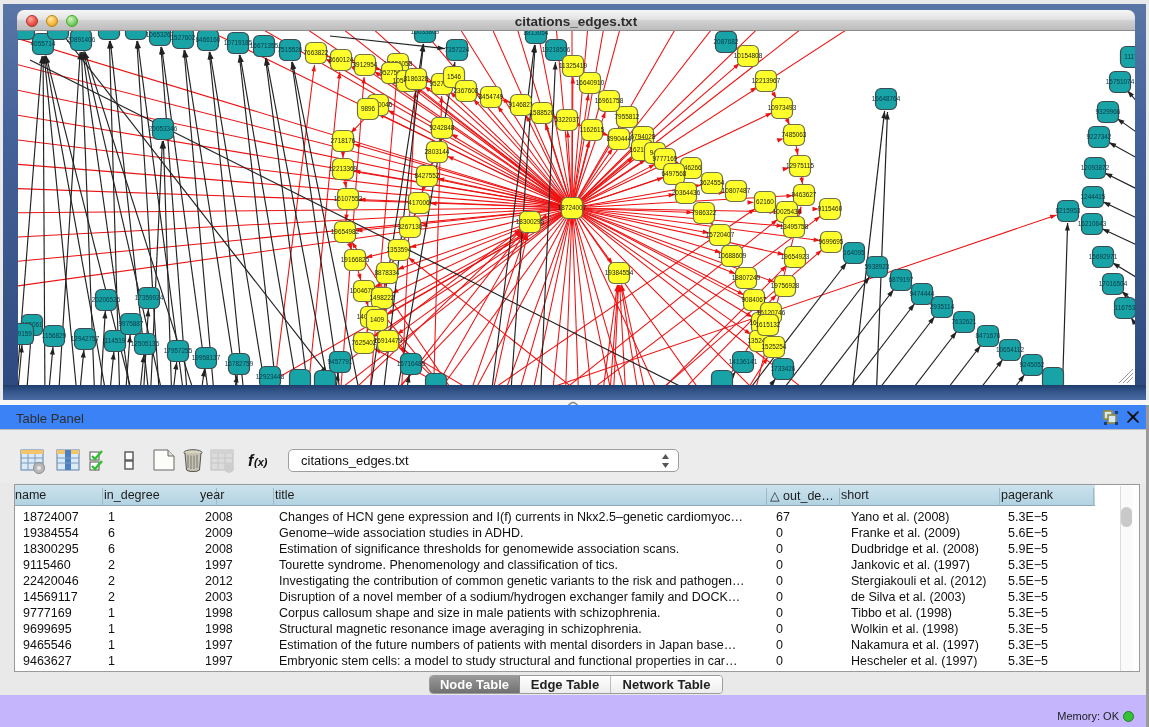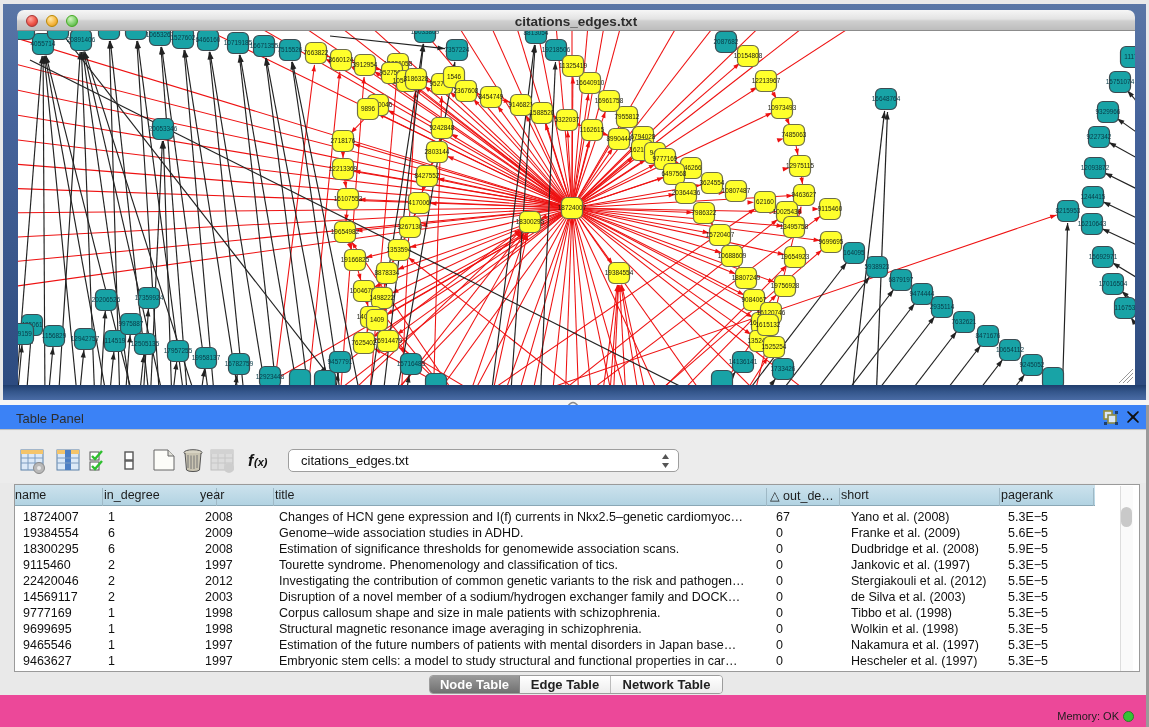--- a/index.html
+++ b/index.html
@@ -21,21 +21,21 @@
 .th{position:absolute;top:3px;text-align:left;border-right:1px solid #9fb9c6;height:18px}
 .tbody{position:absolute;left:0;top:24px;width:1080px}
 .tr{position:relative;height:16px;line-height:16px;white-space:nowrap;color:#101010}
 .tr span{position:absolute;top:0}
 .c0{left:8px}.c1{left:93px}.c2{left:190px}.c3{left:264px}.c4{left:761px}.c5{left:836px}.c6{left:993px}
 .scroll{position:absolute;right:6px;top:1px;width:13px;height:185px;background:#fafafa;border-left:1px solid #ddd}
 .thumb{position:absolute;right:1px;top:21px;width:11px;height:20px;border-radius:6px;background:#c9c9c9}
 .tabs{position:absolute;left:429px;top:675px;height:19px;display:flex;border:1px solid #9c9c9c;border-radius:4px;overflow:hidden;font-size:13px;font-weight:bold}
 .tab{text-align:center;line-height:18px;background:linear-gradient(180deg,#ffffff,#ededed);color:#222;border-right:1px solid #bbb}
 .tab.sel{background:linear-gradient(180deg,#9a9a9a,#707070);color:#fff;border-right:1px solid #888}
-.foot{position:absolute;left:0;top:695px;width:1149px;height:32px;background:#ec4899}
+.foot{position:absolute;left:0;top:695px;width:1149px;height:32px;background:#c4b5fd}
 .mem{position:absolute;right:30px;top:15px;font-size:11px;color:#1d1d1d}
 .dot{position:absolute;right:15px;top:15.5px;width:11px;height:11px;border-radius:50%;background:#35c335;border:1px solid #2a7a2a}
 .redge{position:absolute;right:0;top:405px;width:3px;height:322px;background:#9a9a9a}
 svg text{font-family:"Liberation Sans",sans-serif}
 </style></head><body>
 <div class="desk"></div>
 <div class="win">
  <div class="tb">
       <span class="lamp lr"></span>
       <span class="lamp ly"></span>

